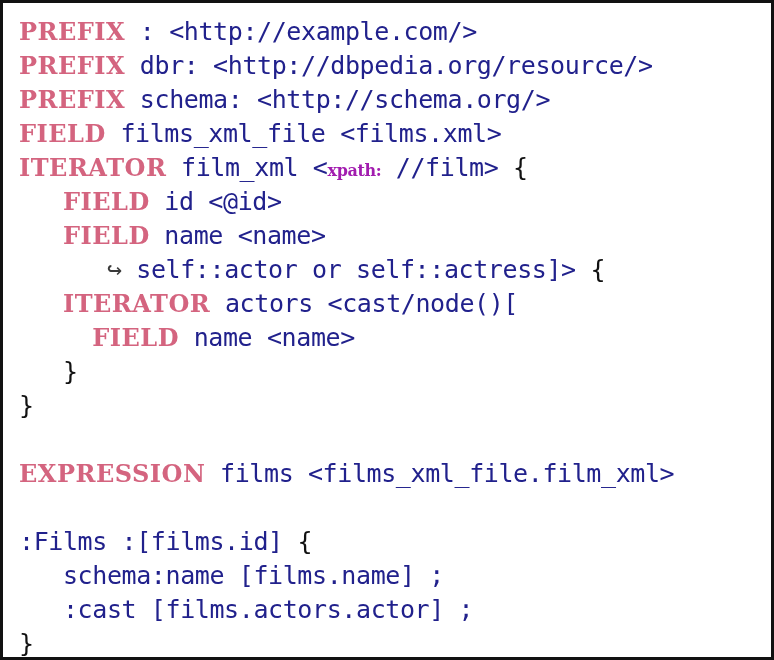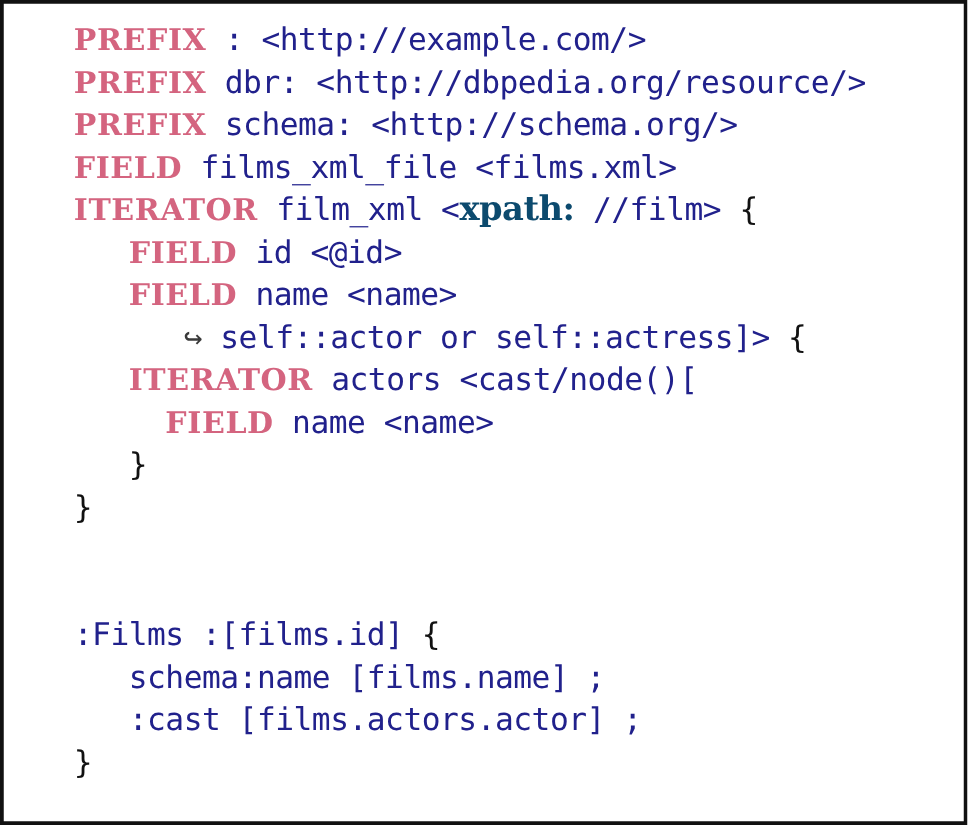--- a/index.html
+++ b/index.html
@@ -29,45 +29,44 @@
     list-style: none;
   }
 
   .code-line {
     height: 34px;
     line-height: 34px;
     font-size: 25px;
     white-space: pre;
     color: #21218c;
     letter-spacing: -0.4px;
-    margin-left: 40px;
   }
 
   .code-line.blank {
     color: transparent;
   }
 
   .tok-keyword {
     color: #d4647f;
     font-weight: bold;
     font-family: "DejaVu Serif", serif;
     font-size: 24px;
     letter-spacing: 0.5px;
   }
 
   .tok-ident,
   .tok-text {
     color: #21218c;
   }
 
   .tok-driver {
-    color: #0c4a6e;
+    color: #a21caf;
     font-weight: bold;
     font-family: "DejaVu Serif", serif;
-    font-size: 27px;
+    font-size: 16px;
   }
 
   .tok-brace {
     color: #111111;
   }
 
   .tok-arrow {
     color: #3a3a3a;
   }
 </style>
@@ -82,19 +81,20 @@
       <div class="code-line"><span class="tok-keyword">FIELD</span><span class="tok-text"> films_xml_file &lt;films.xml&gt;</span></div>
       <div class="code-line"><span class="tok-keyword">ITERATOR</span><span class="tok-text"> film_xml &lt;</span><span class="tok-driver">xpath:</span><span class="tok-text"> //film&gt; </span><span class="tok-brace">{</span></div>
       <div class="code-line"><span class="tok-text">   </span><span class="tok-keyword">FIELD</span><span class="tok-text"> id &lt;@id&gt;</span></div>
       <div class="code-line"><span class="tok-text">   </span><span class="tok-keyword">FIELD</span><span class="tok-text"> name &lt;name&gt;</span></div>
       <div class="code-line"><span class="tok-text">      </span><span class="tok-arrow">↪</span><span class="tok-text"> self::actor or self::actress]&gt; </span><span class="tok-brace">{</span></div>
       <div class="code-line"><span class="tok-text">   </span><span class="tok-keyword">ITERATOR</span><span class="tok-text"> actors &lt;cast/node()[</span></div>
       <div class="code-line"><span class="tok-text">     </span><span class="tok-keyword">FIELD</span><span class="tok-text"> name &lt;name&gt;</span></div>
       <div class="code-line"><span class="tok-text">   </span><span class="tok-brace">}</span></div>
       <div class="code-line"><span class="tok-brace">}</span></div>
       <div class="code-line blank"><span class="tok-text"> </span></div>
+      <div class="code-line"><span class="tok-keyword">EXPRESSION</span><span class="tok-text"> films &lt;films_xml_file.film_xml&gt;</span></div>
       <div class="code-line blank"><span class="tok-text"> </span></div>
       <div class="code-line"><span class="tok-text">:Films :[films.id] </span><span class="tok-brace">{</span></div>
       <div class="code-line"><span class="tok-text">   schema:name [films.name] ;</span></div>
       <div class="code-line"><span class="tok-text">   :cast [films.actors.actor] ;</span></div>
       <div class="code-line"><span class="tok-brace">}</span></div>
     </div>
 </div>
 
 </body></html>

